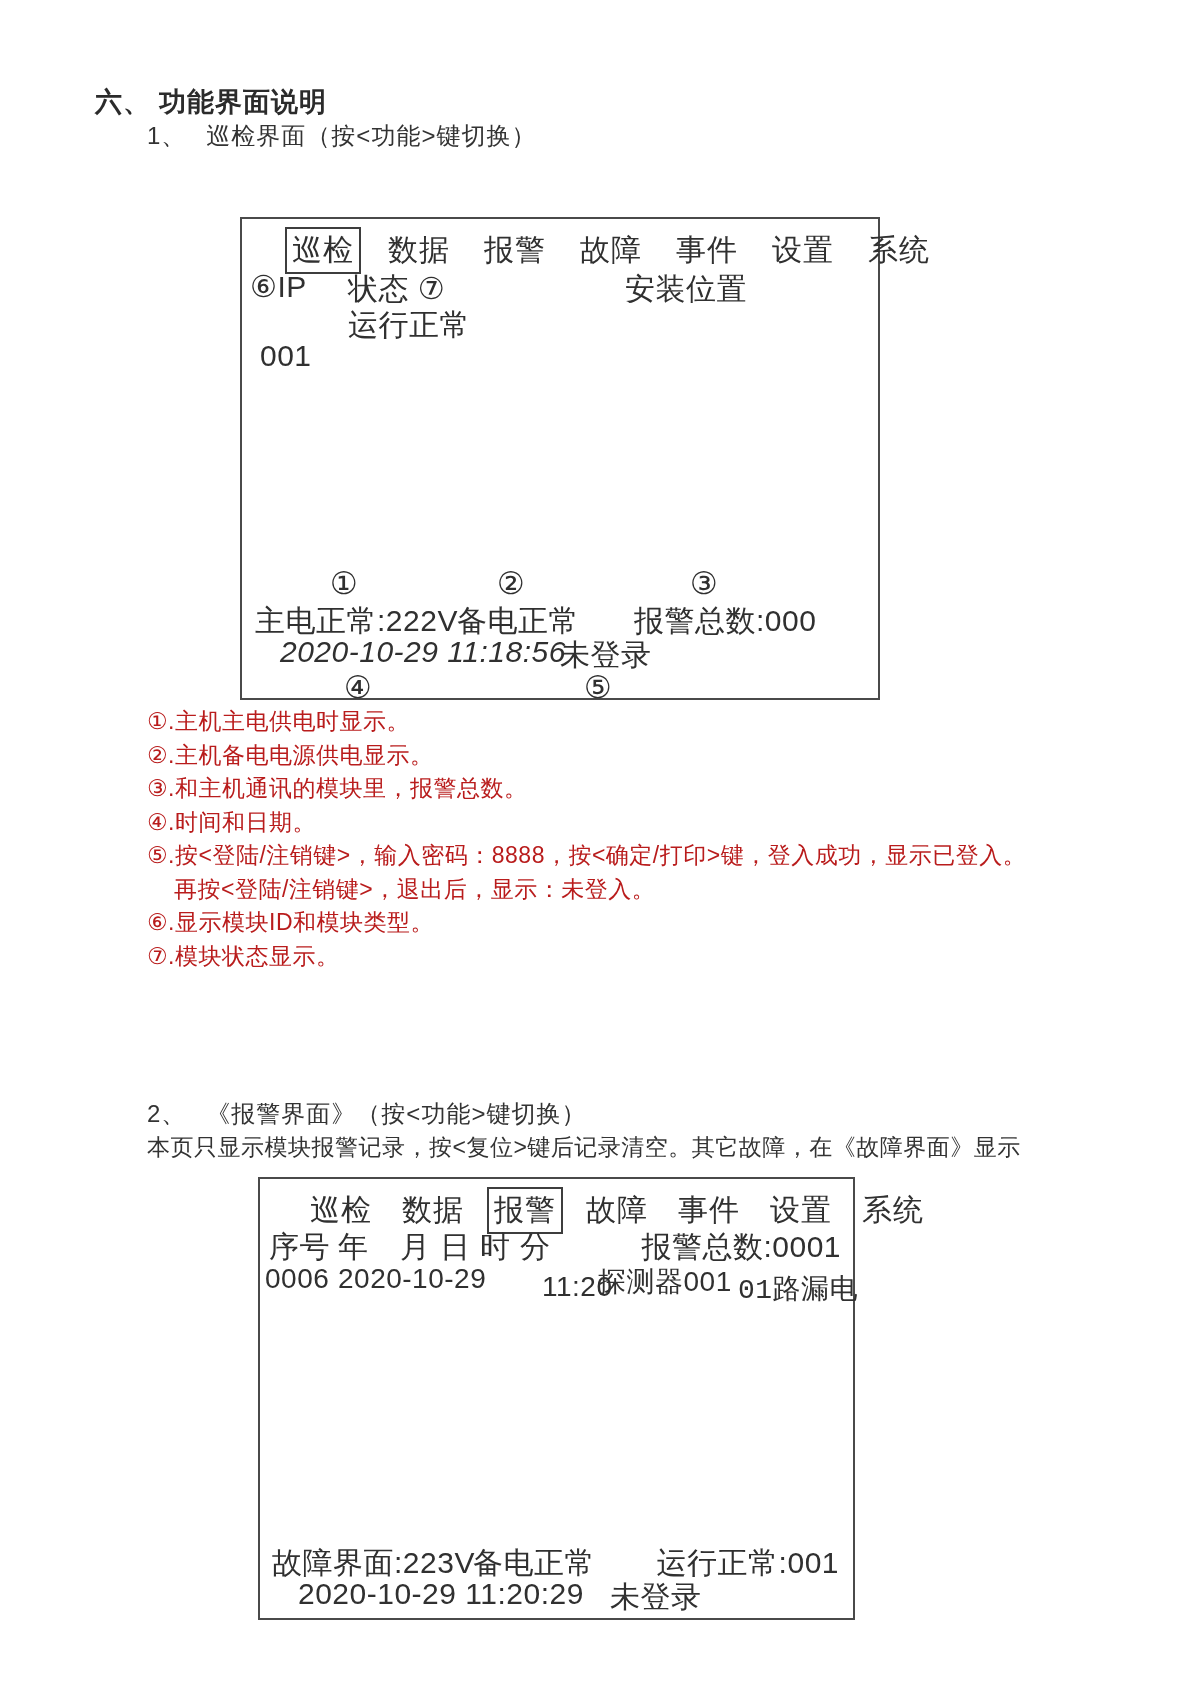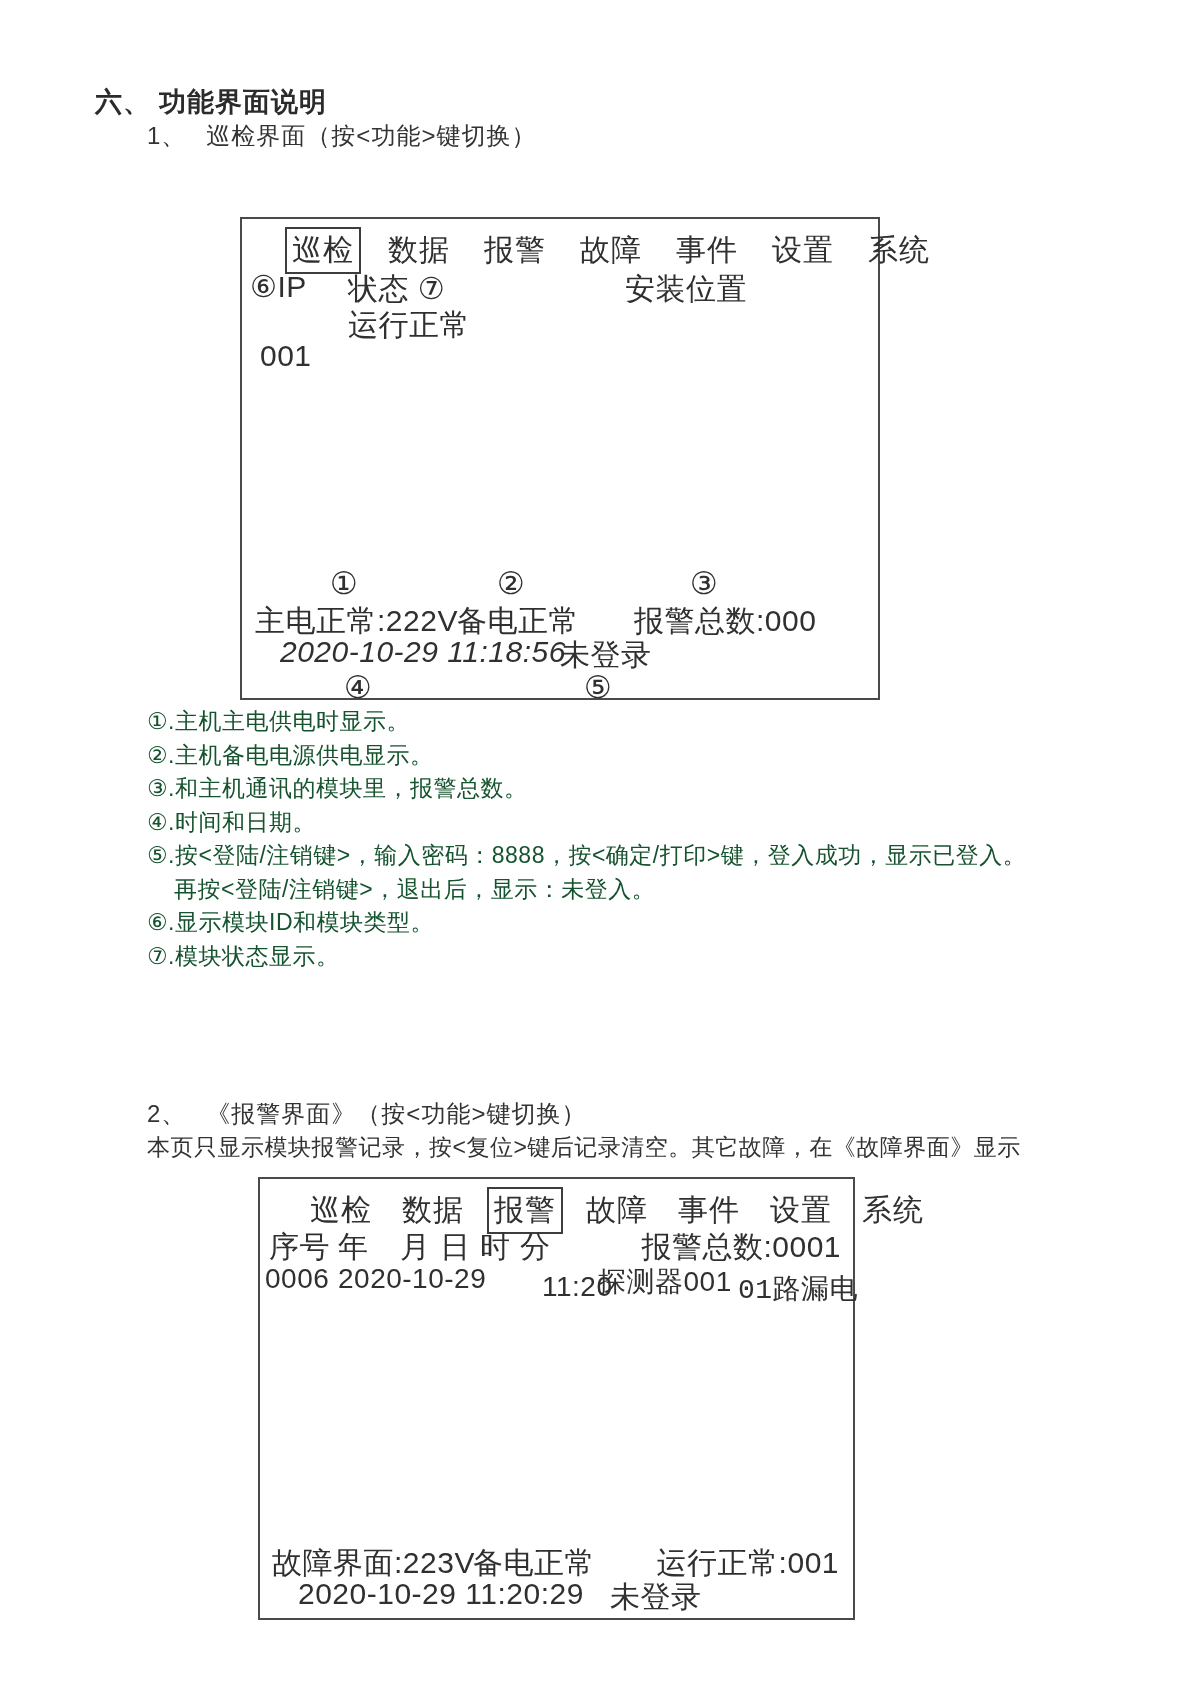--- a/index.html
+++ b/index.html
@@ -48,21 +48,21 @@
   .screen2 .tabbar { left: 4px; top: 8px; gap: 16px; }
   .tab { padding: 1px 5px; border: 2px solid transparent; }
   .tab.active { border-color: #3d3d3d; }
 
   .scr-text { font-size: 30px; letter-spacing: 0.5px; }
   .scr-text-sm { font-size: 28px; letter-spacing: 0.5px; }
   .marker { font-size: 31px; color: #2f2f2f; }
 
   .notes {
     left: 147px; top: 705px;
-    font-size: 23px; line-height: 33.5px; color: #14532d;
+    font-size: 23px; line-height: 33.5px; color: #b91c1c;
     letter-spacing: 0.5px;
     white-space: nowrap;
   }
   .notes .note-line { white-space: nowrap; }
   .notes .indent { padding-left: 27px; }
 </style>
 </head>
 <body>
 
 <div class="page">

